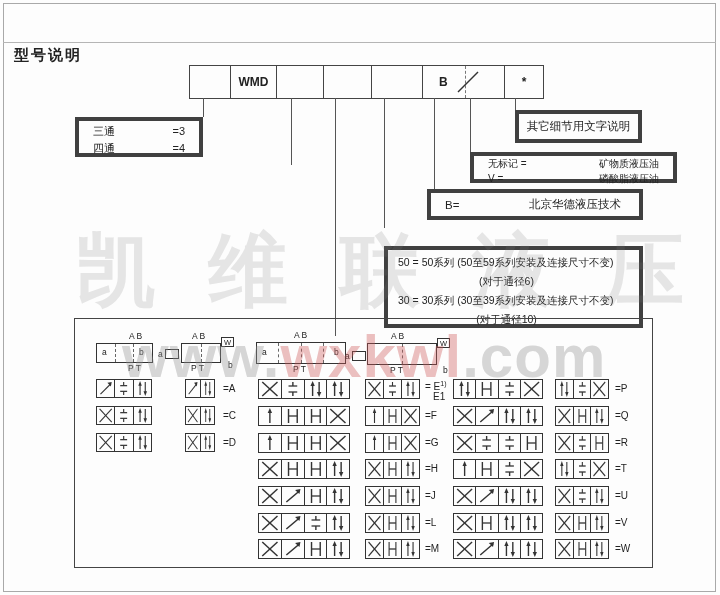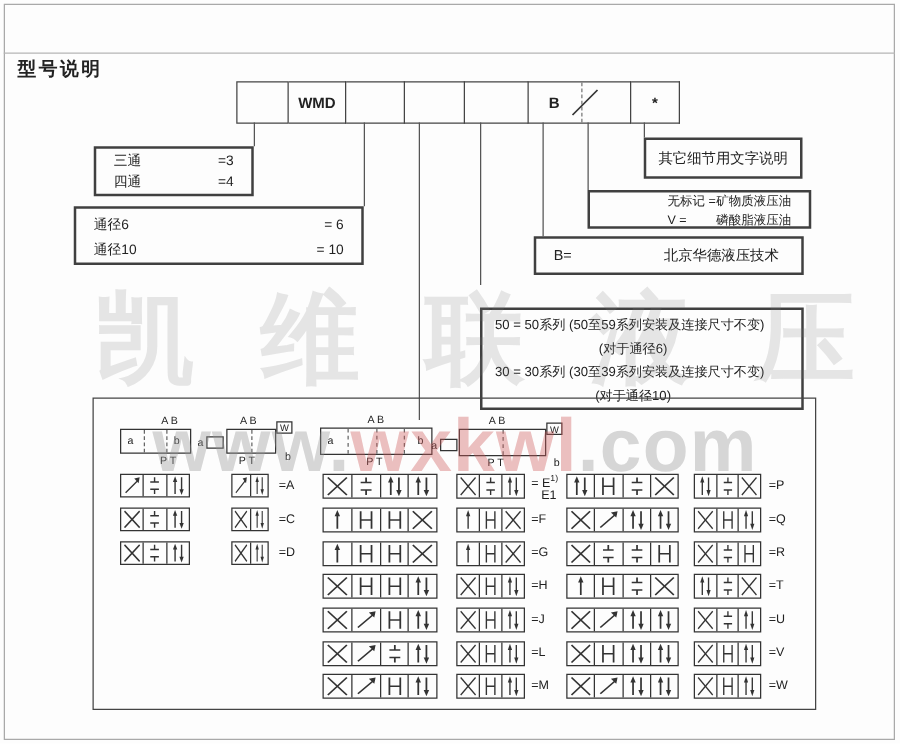--- a/index.html
+++ b/index.html
@@ -17,21 +17,21 @@
            display:flex; align-items:center; justify-content:center;
            font-size:12px; font-weight:bold; position:relative; background:transparent; }
   .mcell:first-child { border-left:1px solid #444; }
   .slash-line { position:absolute; left:32px; top:4px; width:26px; height:24px; }
   .dash-div { position:absolute; left:42px; top:0; height:100%; border-left:1px dashed #777; }
 
   
   .vline { border-left:1px solid #555; width:0; }
 
   
-  .cbox { border:2px solid #404040; background:transparent; font-size:11px; }
+  .cbox { border:4px solid #404040; background:transparent; font-size:11px; }
   .cbox .row { display:flex; justify-content:space-between; padding:0 14px; line-height:17px; }
   #box-other { display:flex; align-items:center; justify-content:center; font-size:11.5px; }
   #box-brand { display:flex; align-items:center; justify-content:space-between; padding:0 18px 0 14px; font-size:11.5px; }
   #box-series { font-size:10.5px; line-height:19px; padding:3px 10px 0 10px; }
   #box-series .l-left { text-align:left; }
   #box-series .l-right { text-align:center; padding-right:14px; }
 
   
   #panel { left:74px; top:318px; width:579px; height:250px; border:1px solid #444; }
   .sym { display:flex; border:1px solid #333; background:transparent; }
@@ -93,34 +93,24 @@
   <div class="abs cbox" id="box-ways" style="left:75px; top:117px; width:128px; height:40px; padding-top:2px;">
       <div class="row" style="line-height: 17px;">
         <span>三通</span>
         <span>=3</span>
       </div>
       <div class="row" style="line-height: 17px; gap: 46px;">
         <span>四通</span>
         <span>=4</span>
       </div>
     </div>
-  <div class="abs cbox" id="box-size" style="left:59px; top:165px; width:232px; height:47px; padding-top:3px; --lh:20px;">
-      <div class="row" style="line-height: 20px;">
-        <span>通径6</span>
-        <span>=  6</span>
-      </div>
-      <div class="row" style="line-height: 20px;">
-        <span>通径10</span>
-        <span>=  10</span>
-      </div>
-    </div>
   <div class="abs cbox" id="box-other" style="left:515px; top:110px; width:127px; height:33px;">
     <span>其它细节用文字说明</span>
   </div>
-  <div class="abs cbox" id="box-fluid" style="left:470px; top:152px; width:179px; height:31px; font-size:10px; padding-top:0;padding-left:48px;">
+  <div class="abs cbox" id="box-fluid" style="left:470px; top:152px; width:207px; height:31px; font-size:10px; padding-top:0;">
       <div class="row" style="line-height: 15px;">
         <span>无标记  =</span>
         <span>矿物质液压油</span>
       </div>
       <div class="row" style="line-height: 15px;">
         <span>V          =</span>
         <span>磷酸脂液压油</span>
       </div>
     </div>
   <div class="abs cbox" id="box-brand" style="left:427px; top:189px; width:216px; height:31px;">

